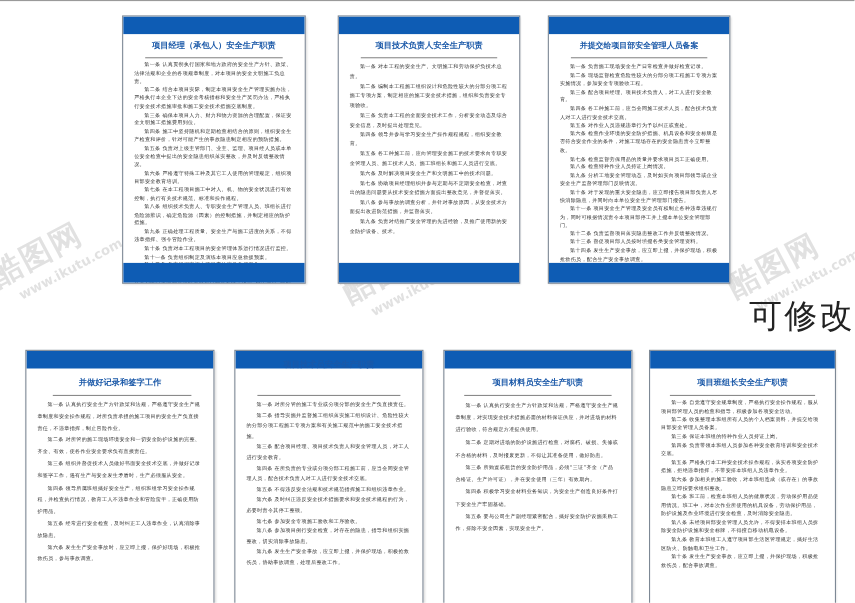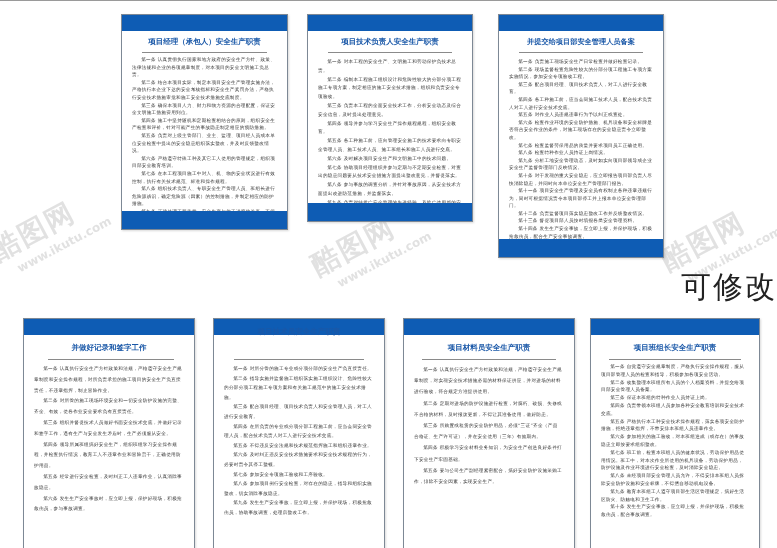--- a/index.html
+++ b/index.html
@@ -29,21 +29,21 @@
 </div>
 <div class="wm" style="left:310px;top:220px;">
   <span class="big">酷图网</span>
   <span class="small">www.ikutu.com</span>
 </div>
 <div class="wm" style="left:660px;top:215px;">
   <span class="big">酷图网</span>
   <span class="small">www.ikutu.com</span>
 </div>
 
-<div class="panel top" style="left:121px;top:14px;width:167px;height:216px;">
+<div class="panel top" style="left:111px;top:14px;width:167px;height:244px;">
   <div class="hdr" style="height:16px;"></div>
   <div class="title" style="top:22px;font-size:7.5px;">项目经理（承包人）安全生产职责</div>
   <div class="rule" style="left:20px;right:20px;top:37px;"></div>
   <div class="body" style="left:10px;right:10px;top:41px;">
     <p>第一条 认真贯彻执行国家和地方政府的安全生产方针、政策、法律法规和企业的各项规章制度，对本项目的安全文明施工负总责。</p>
     <p>第二条 结合本项目实际，制定本项目安全生产管理实施办法，严格执行本企业下达的安全考核指标和安全生产奖罚办法，严格执行安全技术措施审批和施工安全技术措施交底制度。</p>
     <p>第三条 确保本项目人力、财力和物力资源的合理配置，保证安全文明施工措施费用到位。</p>
     <p>第四条 施工中坚持随机和定期检查相结合的原则，组织安全生产检查和评价，针对可能产生的事故隐患制定相应的预防措施。</p>
     <p>第五条 负责对上级主管部门、业主、监理、项目经人员或本单位安全检查中提出的安全隐患组织落实整改，并及时反馈整改情况。</p>
     <p>第六条 严格遵守特殊工种及其它工人使用的管理规定，组织项目部安全教育培训。</p>
@@ -51,21 +51,21 @@
     <p>第八条 组织技术负责人、专职安全生产管理人员、班组长进行危险源辨识，确定危险源（因素）的控制措施，并制定相应的防护措施。</p>
     <p>第九条 正确处理工程质量、安全生产与施工进度的关系，不得违章指挥、强令冒险作业。</p>
     <p>第十条 负责对本工程项目的安全管理体系运行情况进行监控。</p>
     <p>第十一条 负责组织制定及演练本项目应急救援预案。</p>
     <p>第十二条 负责组织实施本项目事故应急救援工作。</p>
     <p>第十三条 发生生产安全事故时，应随时保护现场，及时上报，并全力配合事故调查组对事故进行调查处理，按照“四不放过”原则完善并落实各项防范措施，妥善做好善后工作。</p>
   </div>
   <div class="ftr" style="height:18px;"></div>
 </div>
 
-<div class="panel top" style="left:307px;top:14px;width:166px;height:208px;">
+<div class="panel top" style="left:307px;top:14px;width:166px;height:244px;">
   <div class="hdr" style="height:16px;"></div>
   <div class="title" style="top:22px;font-size:7.5px;">项目技术负责人安全生产职责</div>
   <div class="rule" style="left:20px;right:20px;top:37px;"></div>
   <div class="body" style="left:10px;right:10px;top:43px;line-height:8.8px;">
     <p>第一条 对本工程的安全生产、文明施工和劳动保护负技术总责。</p>
     <p>第二条 编制本工程施工组织设计和危险性较大的分部分项工程施工专项方案，制定相应的施工安全技术措施，组织和负责安全专项验收。</p>
     <p>第三条 负责本工程的全面安全技术工作，分析安全动态及综合安全信息，及时提出处理意见。</p>
     <p>第四条 领导并参与学习安全生产操作规程规程，组织安全教育。</p>
     <p>第五条 各工种施工前，应向管理安全施工的技术要求向专职安全管理人员、施工技术人员、施工班组长和施工人员进行交底。</p>
     <p>第六条 及时解决项目安全生产和文明施工中的技术问题。</p>

